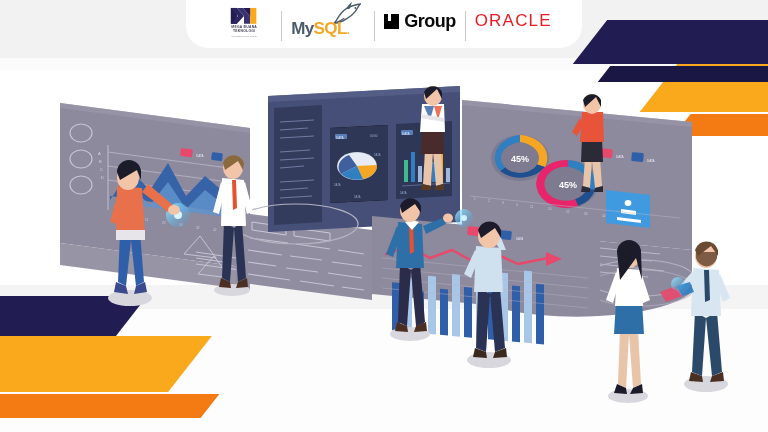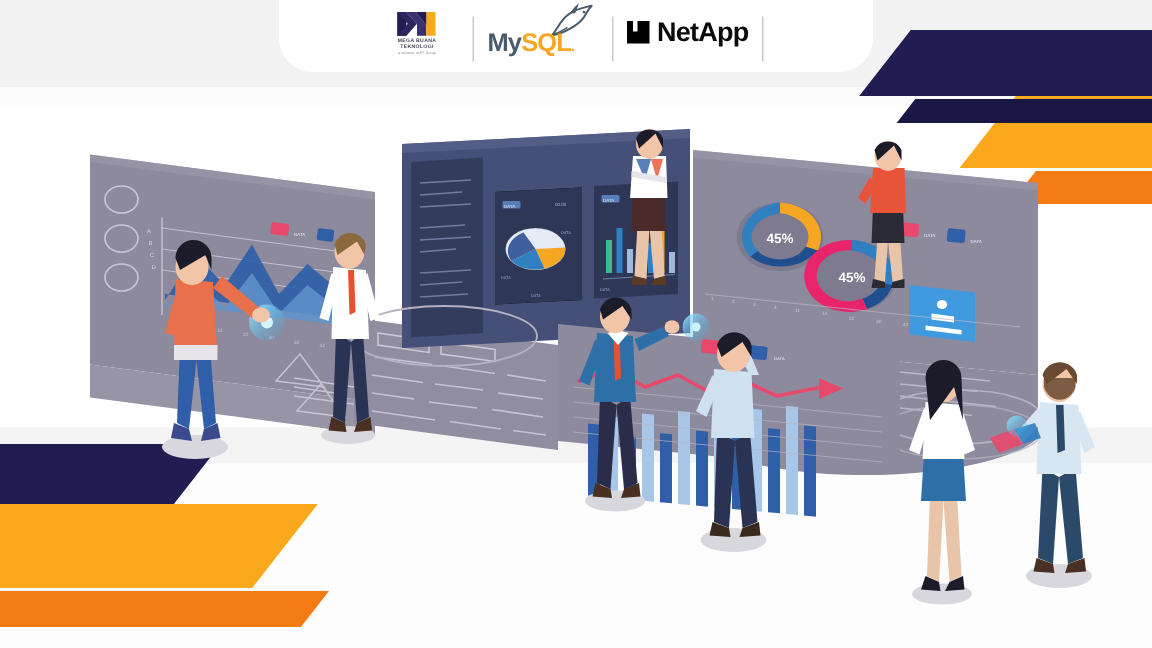--- a/index.html
+++ b/index.html
@@ -463,22 +463,25 @@
           <span class="mysql-my">My</span><span class="mysql-sql">SQL</span><span class="mysql-dot">.</span>
         </div>
       </div>
     </div>
 
     <div class="logo-div"></div>
 
     <div class="logo-slot">
       <div class="netapp">
         <span class="netapp-mark"></span>
-        <span class="netapp-txt">NetApp</span>
+        <span class="netapp-txt">Group</span>
       </div>
     </div>
 
     <div class="logo-div"></div>
 
+    <div class="logo-slot">
+      <span class="oracle-txt">ORACLE</span>
+    </div>
 
   </div>
 
 </div>
 
 </body></html>

